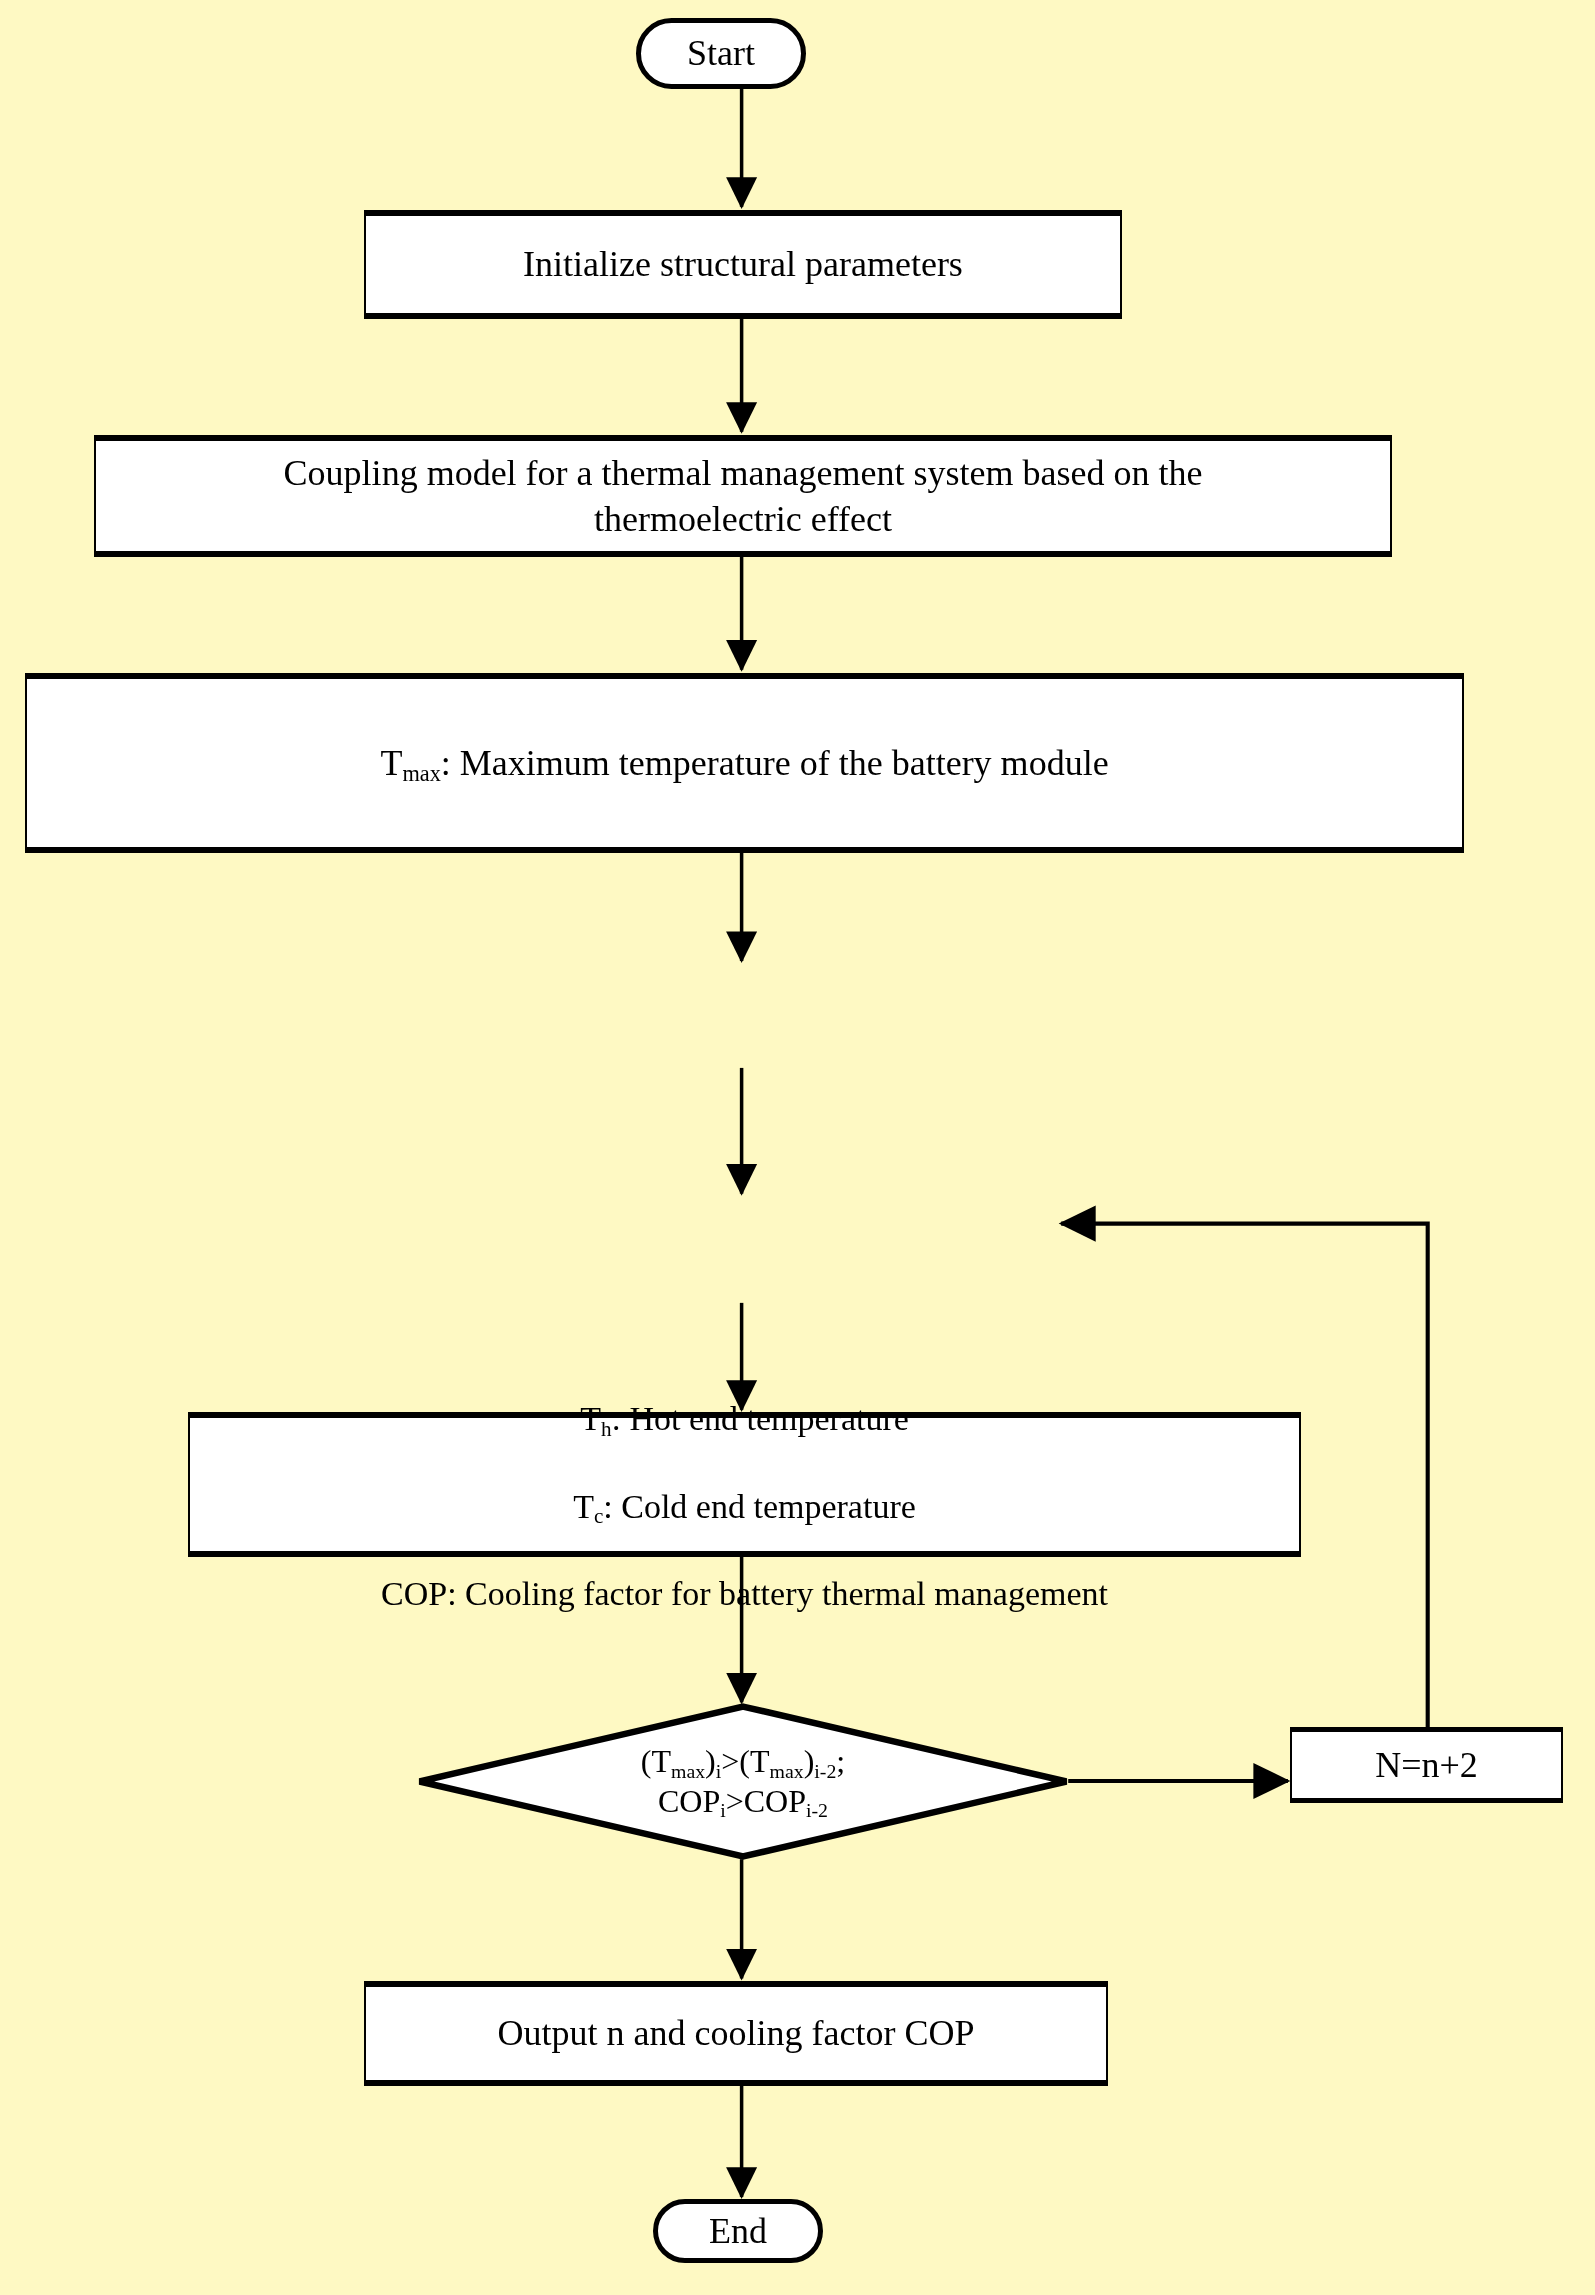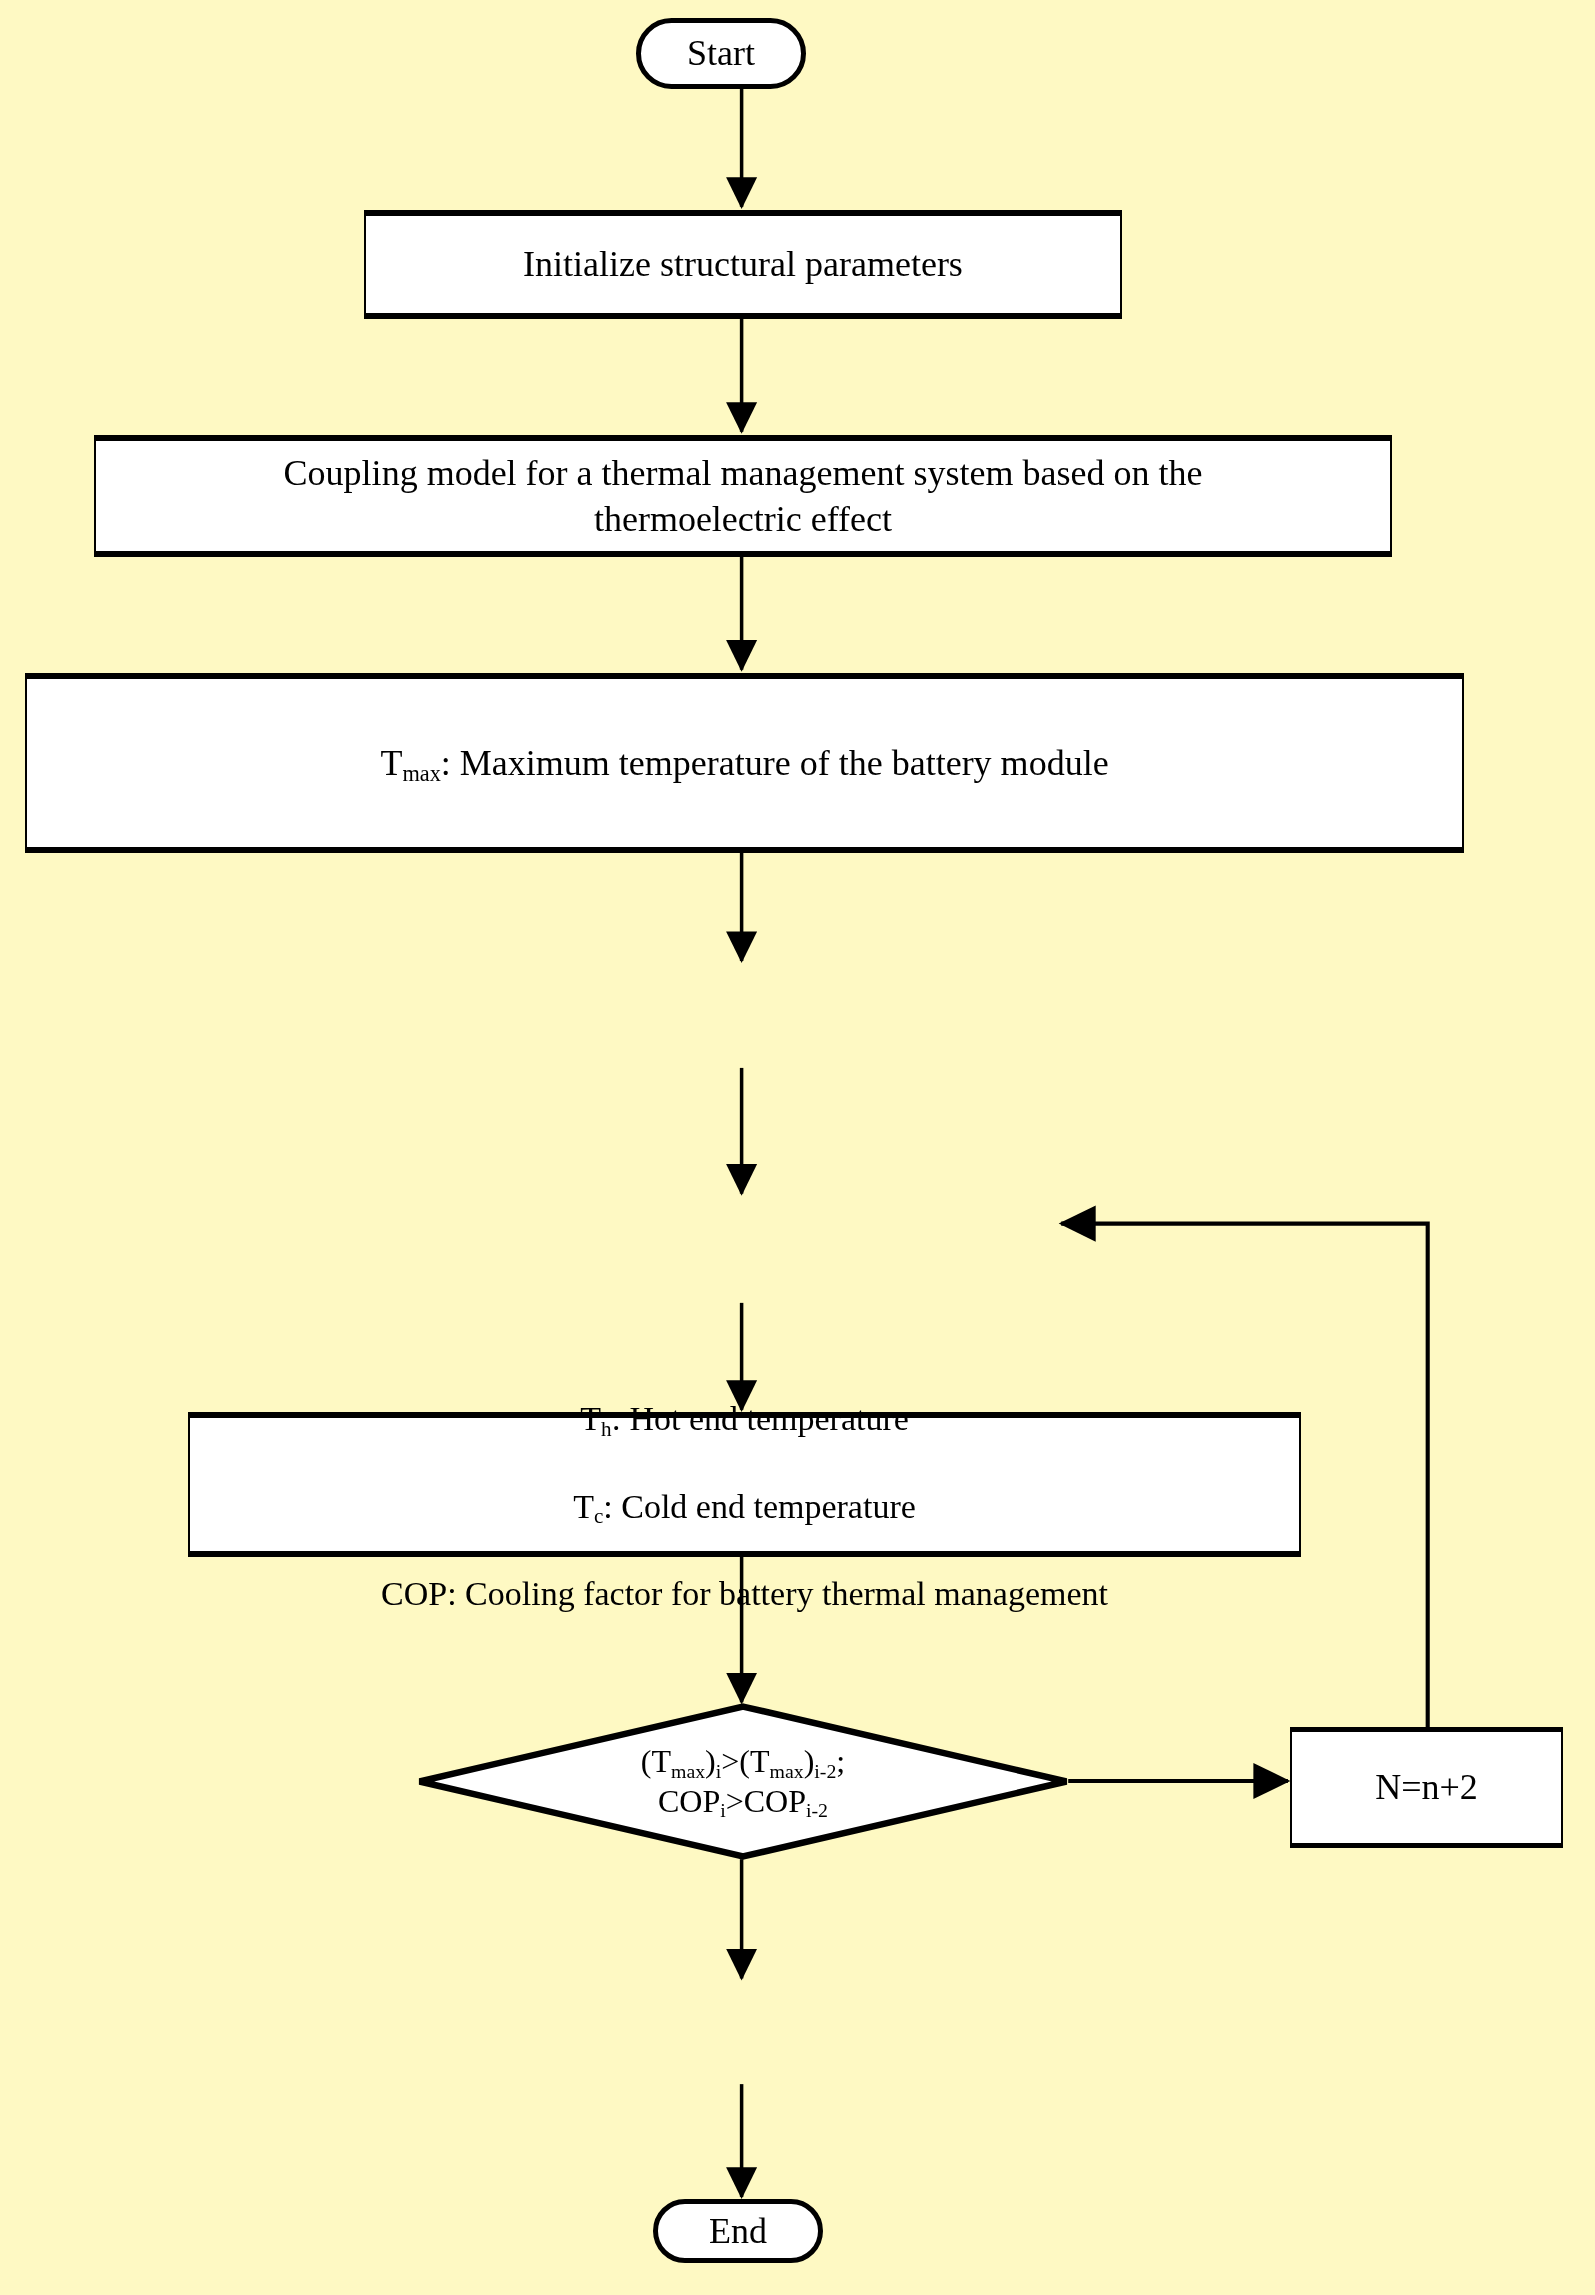--- a/index.html
+++ b/index.html
@@ -161,23 +161,26 @@
       <polygon points="558,6 1110,134 558,262 6,134" fill="#ffffff" stroke="#000000" stroke-width="11"></polygon>
     </svg>
     <div class="diamond-label">
       <span>
         <span><span>(T</span><sub>max</sub><span>)</span><sub>i</sub><span>&gt;(T</span><sub>max</sub><span>)</span><sub>i-2</sub><span>;</span></span><br>
         <span><span>COP</span><sub>i</sub><span>&gt;COP</span><sub>i-2</sub></span>
       </span>
     </div>
   </div>
 
-  <div class="node proc-thin" style="left:1290px; top:1727px; width:273px; height:121px;">
+  <div class="node proc-thin" style="left:1290px; top:1727px; width:273px; height:76px;">
     <span class="txt fs-big">N=n+2</span>
   </div>
 
+  <div class="node proc" style="left:364px; top:1981px; width:744px; height:105px;">
+    <span class="txt fs-big">Output n and cooling factor COP</span>
+  </div>
 
   <div class="node terminator" style="left:653px; top:2199px; width:170px; height:64px;">
     <span class="txt fs-big">End</span>
   </div>
 
 </div>
 
 
 </body></html>

